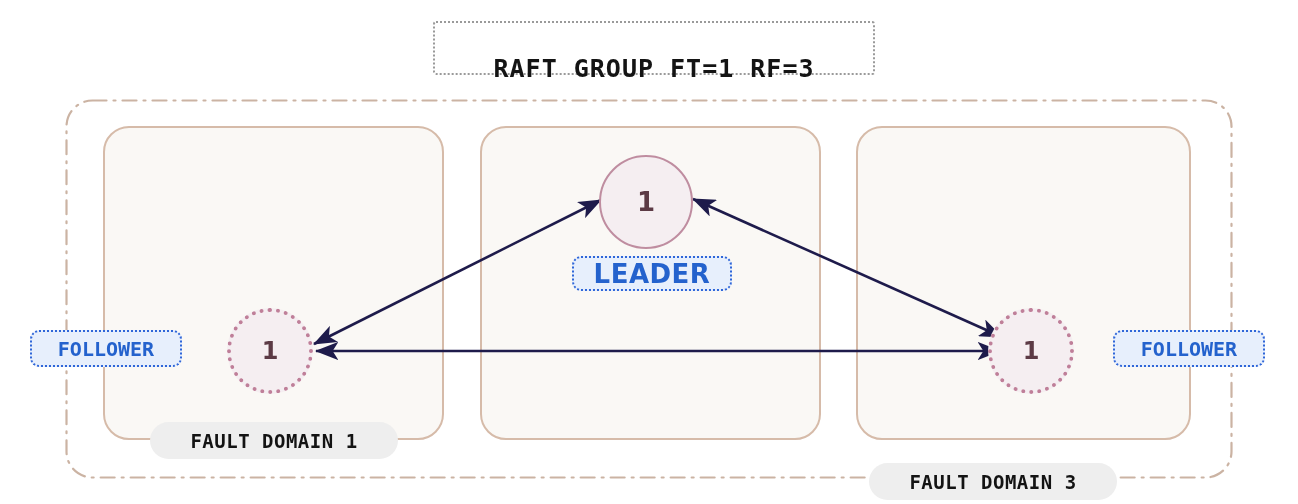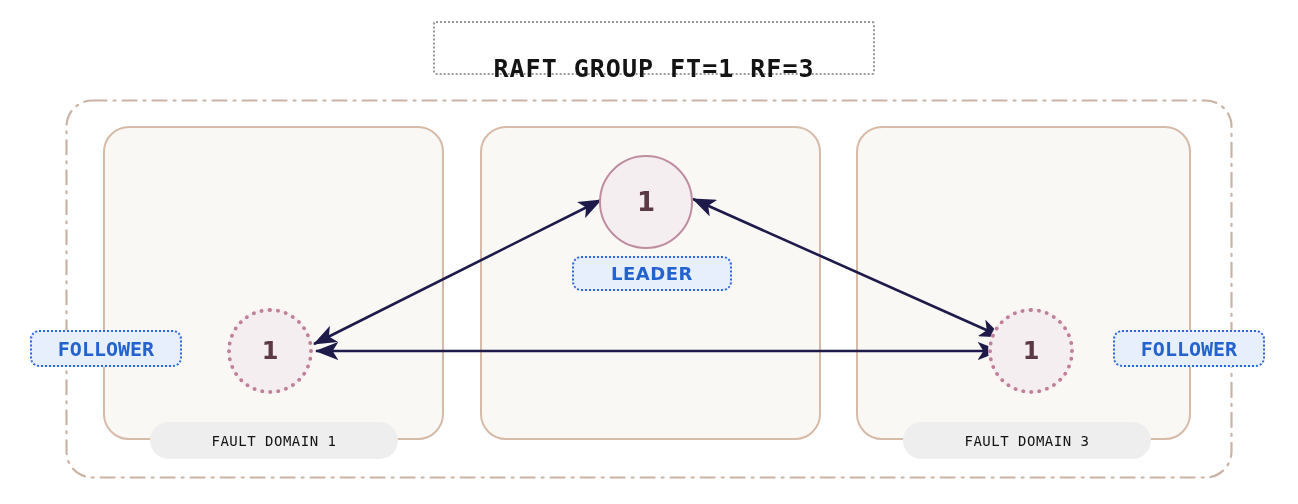--- a/index.html
+++ b/index.html
@@ -74,29 +74,29 @@
     box-sizing: border-box;
     background: #eeeeee;
     border-radius: 19px;
     display: flex;
     align-items: center;
     justify-content: center;
     padding: 0 20px;
   }
   .fd-label span {
     font-family: "DejaVu Sans Mono", monospace;
-    font-size: 14px;
-    font-weight: normal;
+    font-size: 19px;
+    font-weight: bold;
     letter-spacing: 0.5px;
     color: #131313;
     white-space: pre;
   }
   #fd-label-1 { left: 150px; width: 248px; }
   #fd-label-2 { left: 526px; width: 248px; }
-  #fd-label-3 { left: 903px; width: 248px; }
+  #fd-label-3 { left: 869px; width: 248px; margin-top: 41px; }
 
   
   .arrows {
     position: absolute;
     left: 0;
     top: 0;
     width: 1298px;
     height: 504px;
     pointer-events: none;
   }
@@ -150,21 +150,21 @@
     color: #2462cd;
     white-space: pre;
   }
   #badge-leader {
     left: 572px;
     top: 256px;
     width: 160px;
     height: 35px;
   }
   #badge-leader span {
-    font-size: 18px;
+    font-size: 26px;
     font-weight: bold;
     letter-spacing: 0.5px;
   }
   .badge-follower {
     top: 330px;
     width: 152px;
     height: 37px;
   }
   .badge-follower span {
     font-family: "DejaVu Sans Mono", monospace;

